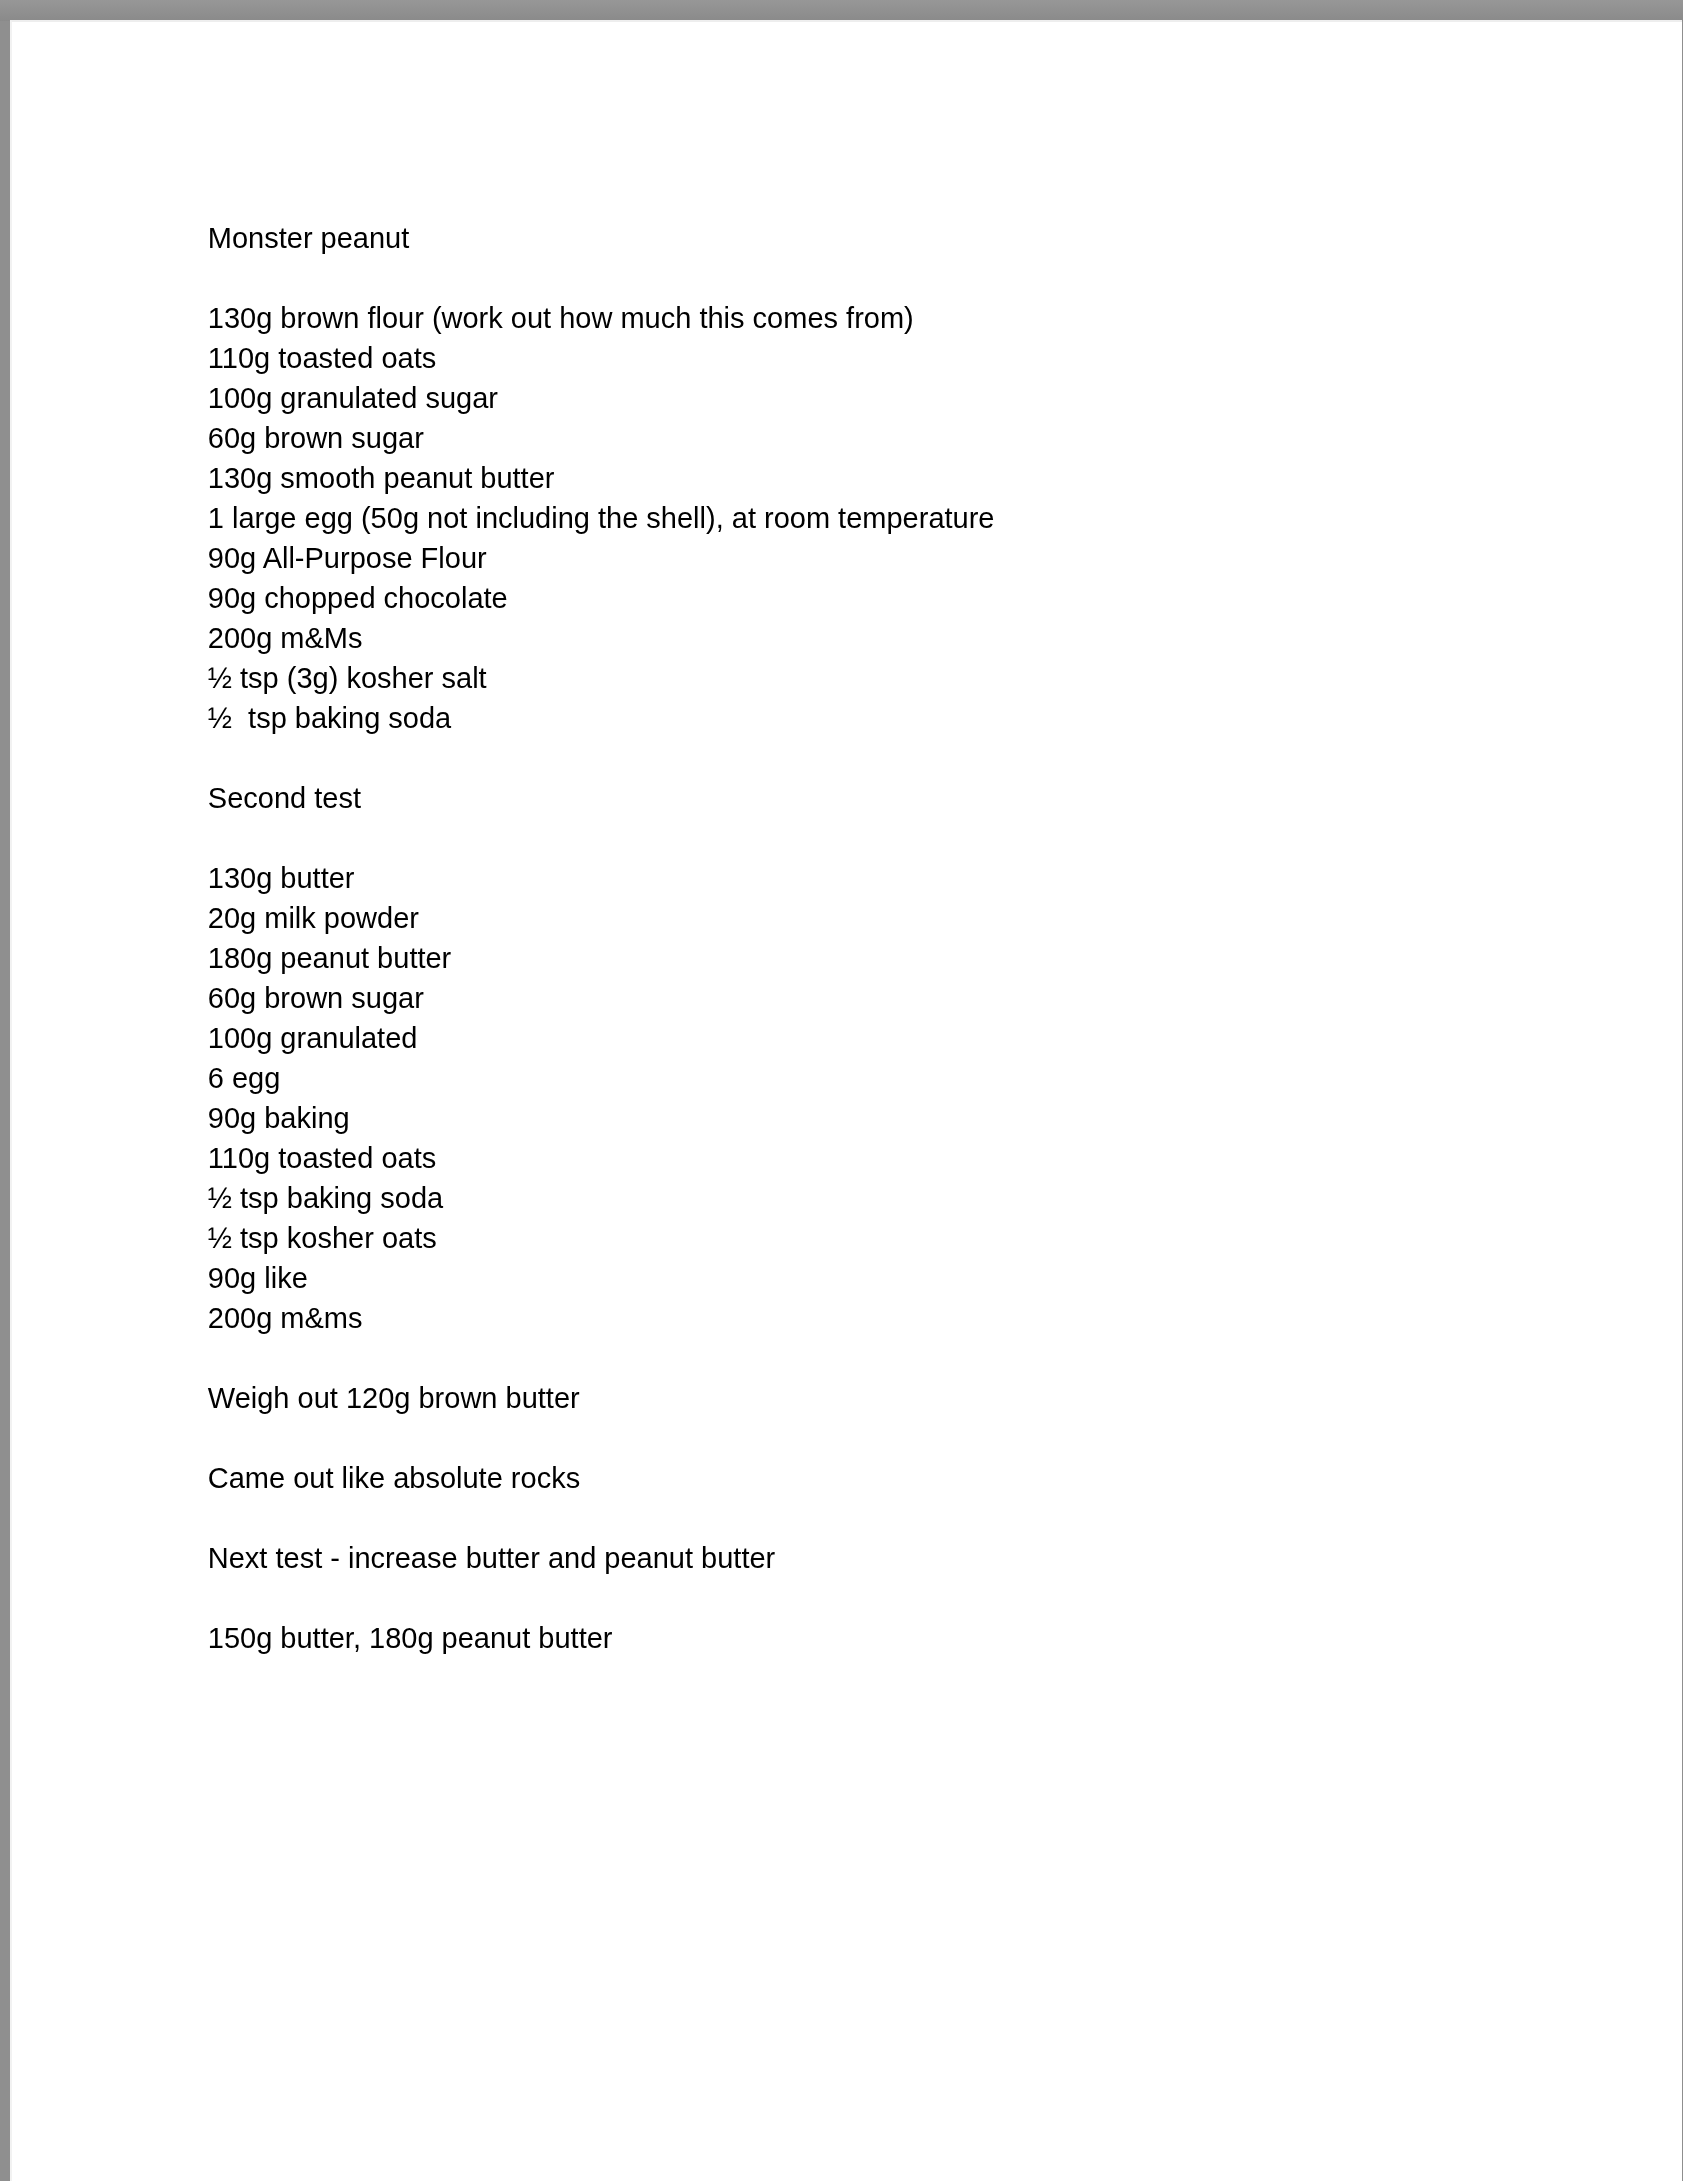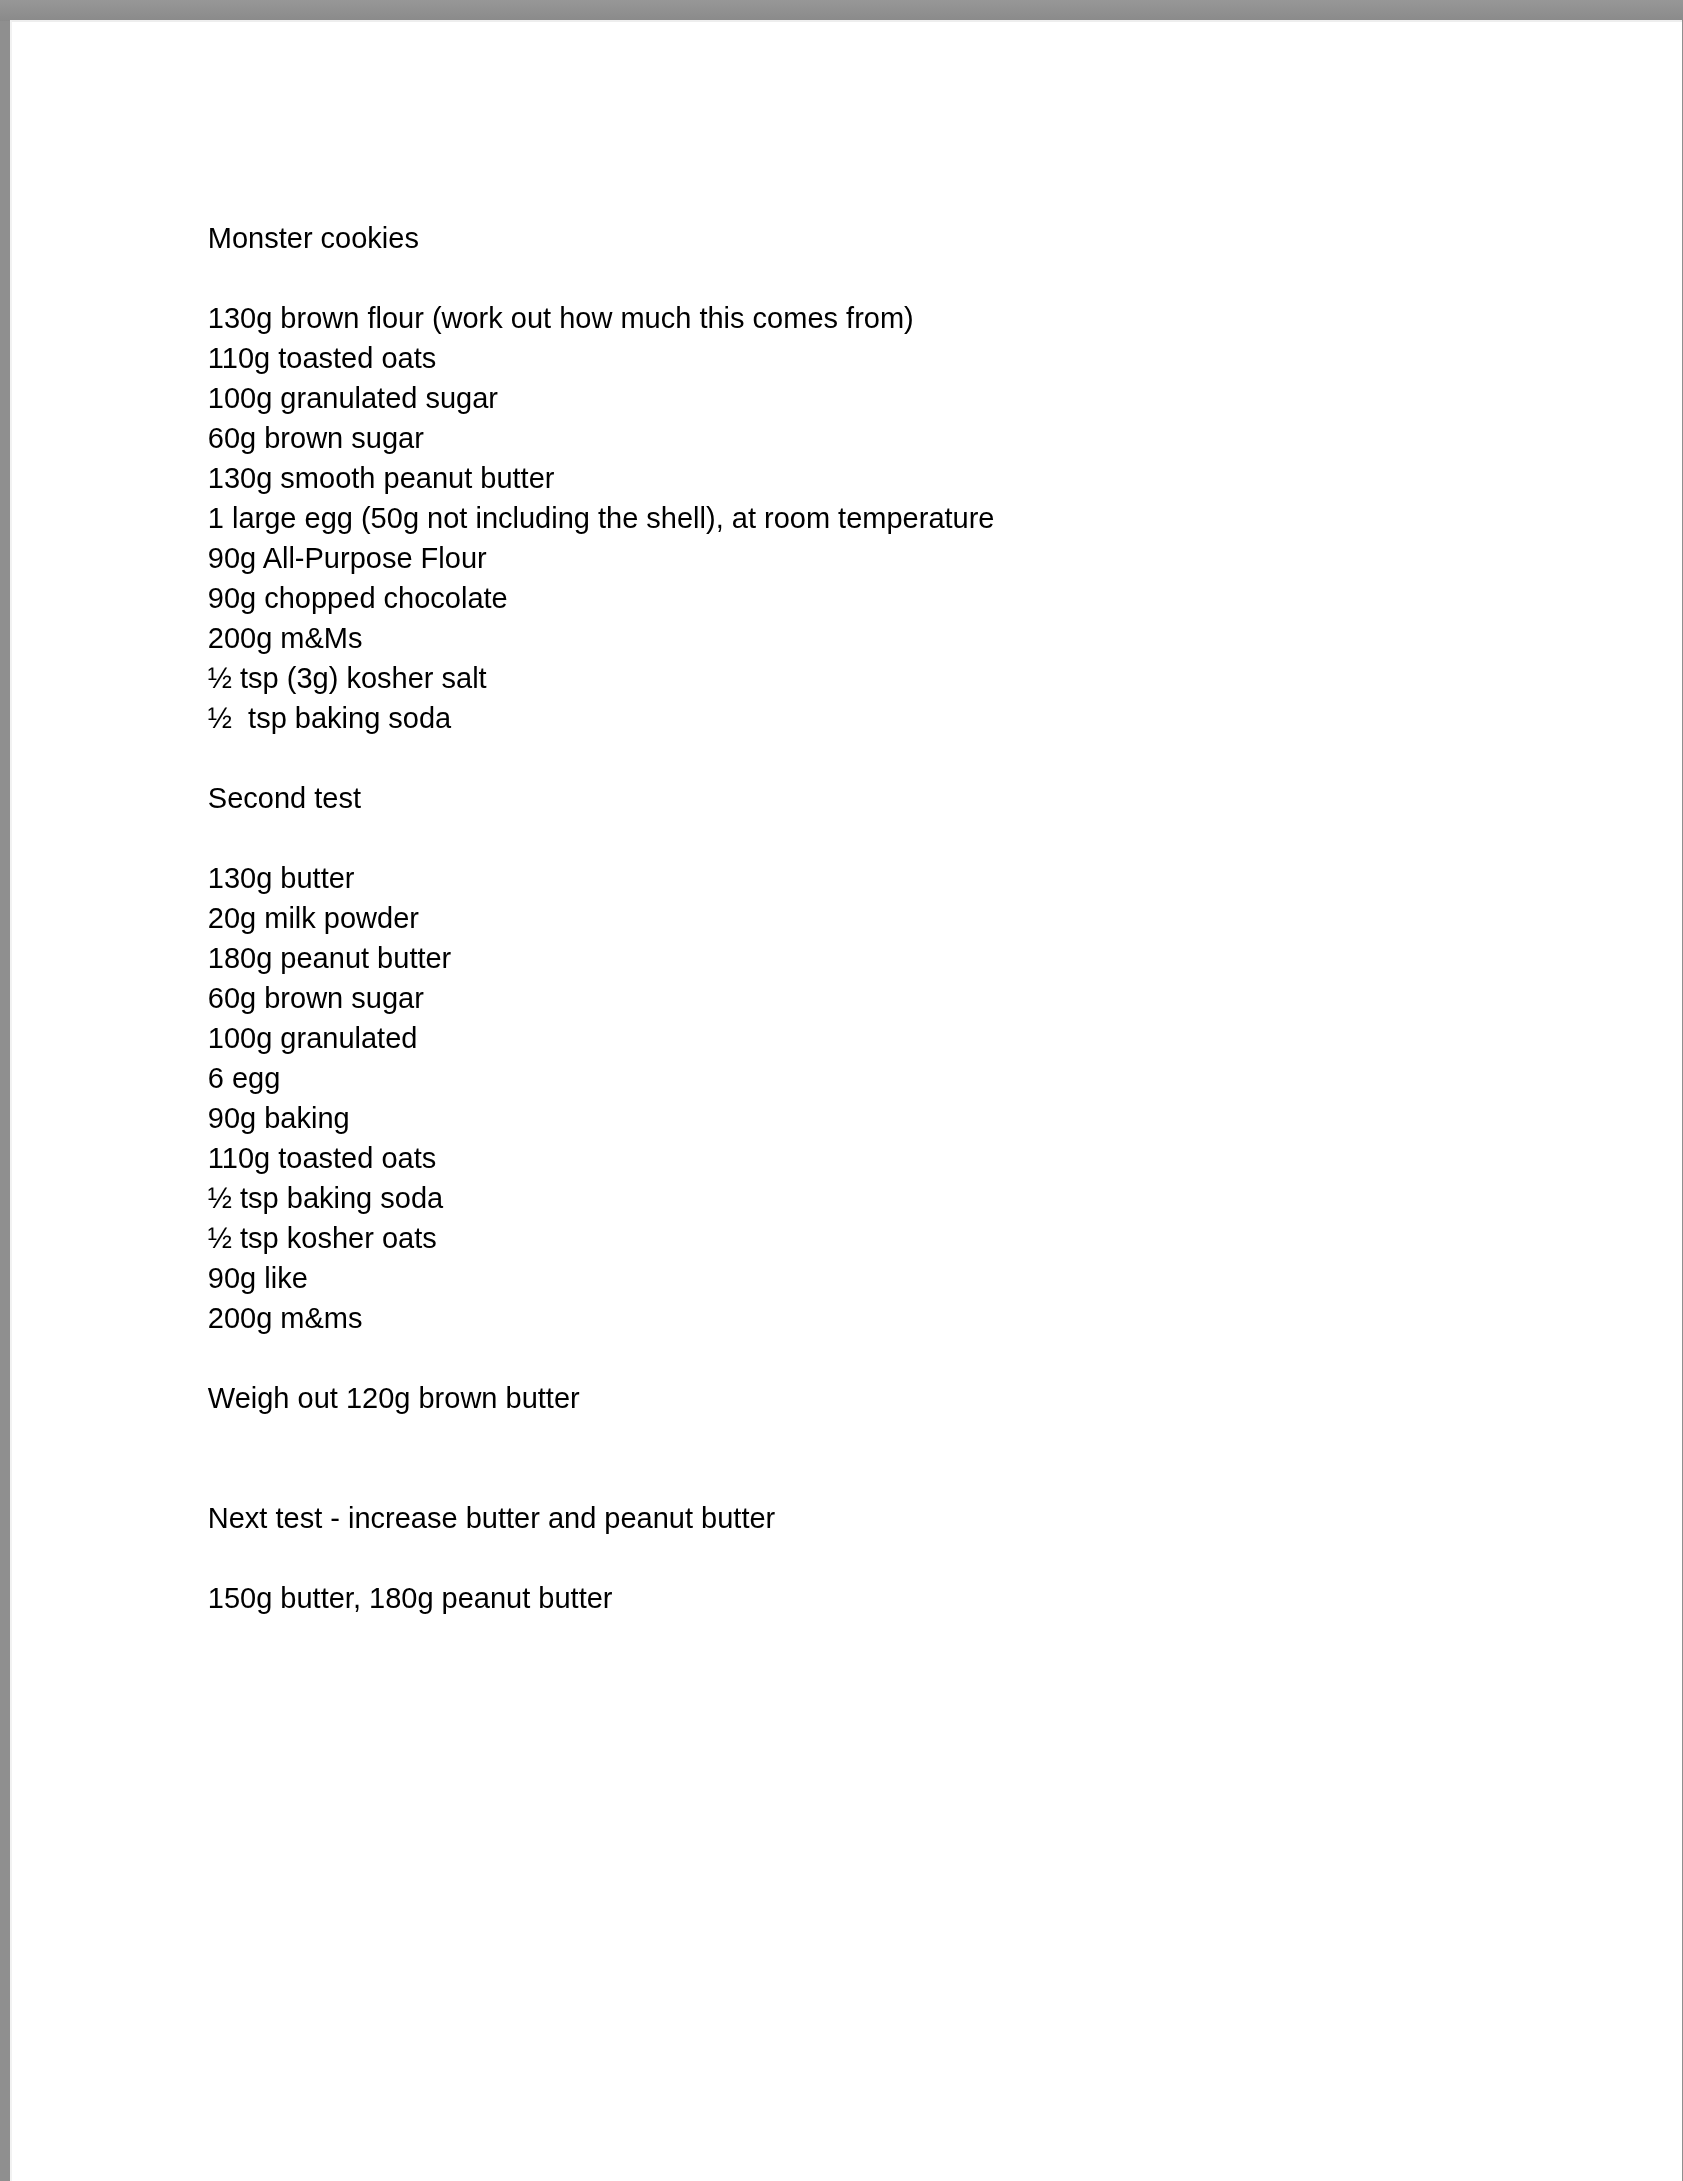--- a/index.html
+++ b/index.html
@@ -47,21 +47,21 @@
       height: 40px;
     }
   </style>
 </head>
 <body>
 
 <div class="backdrop-top"></div>
 
 <div class="page">
   <div class="content">
-    <div class="line">Monster cookies</div>
+    <div class="line">Monster peanut</div>
     <div class="blank"></div>
 
     <div>
       <div class="line">130g brown flour (work out how much this comes from)</div>
       <div class="line">110g toasted oats</div>
       <div class="line">100g granulated sugar</div>
       <div class="line">60g brown sugar</div>
       <div class="line">130g smooth peanut butter</div>
       <div class="line">1 large egg (50g not including the shell), at room temperature</div>
       <div class="line">90g All-Purpose Flour</div>
@@ -86,19 +86,20 @@
       <div class="line">110g toasted oats</div>
       <div class="line">½ tsp baking soda</div>
       <div class="line">½ tsp kosher oats</div>
       <div class="line">90g like</div>
       <div class="line">200g m&amp;ms</div>
     </div>
     <div class="blank"></div>
 
     <div class="line">Weigh out 120g brown butter</div>
     <div class="blank"></div>
+    <div class="line">Came out like absolute rocks</div>
     <div class="blank"></div>
     <div class="line">Next test - increase butter and peanut butter</div>
     <div class="blank"></div>
     <div class="line">150g butter, 180g peanut butter</div>
   </div>
 </div>
 
 
 </body></html>

